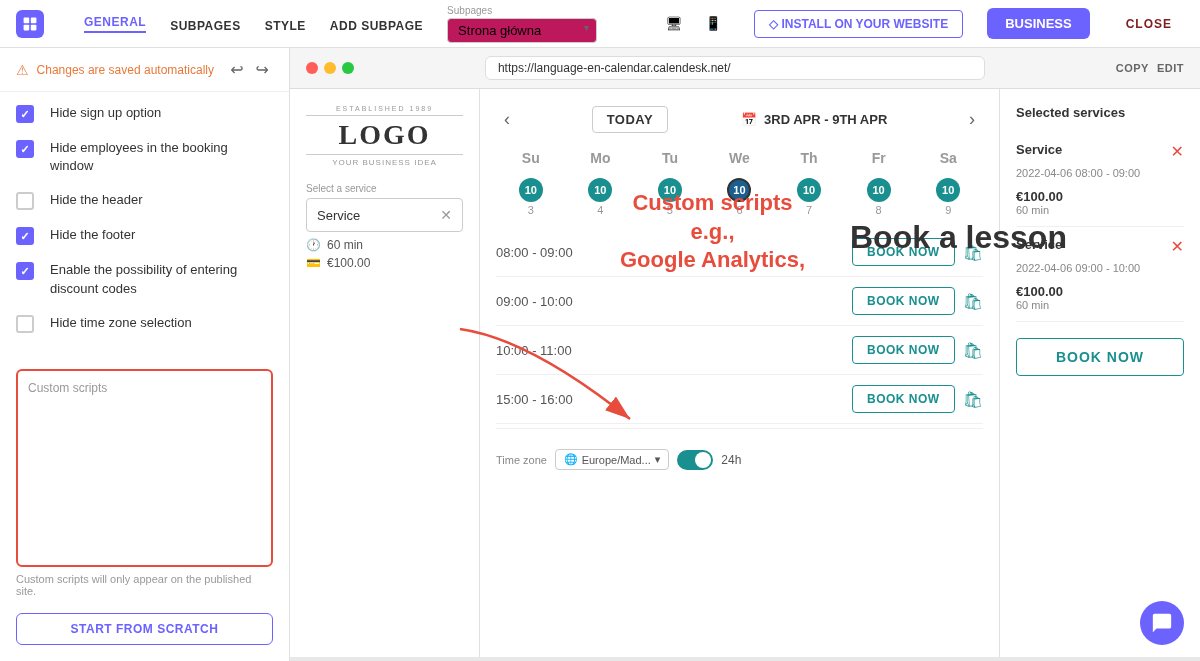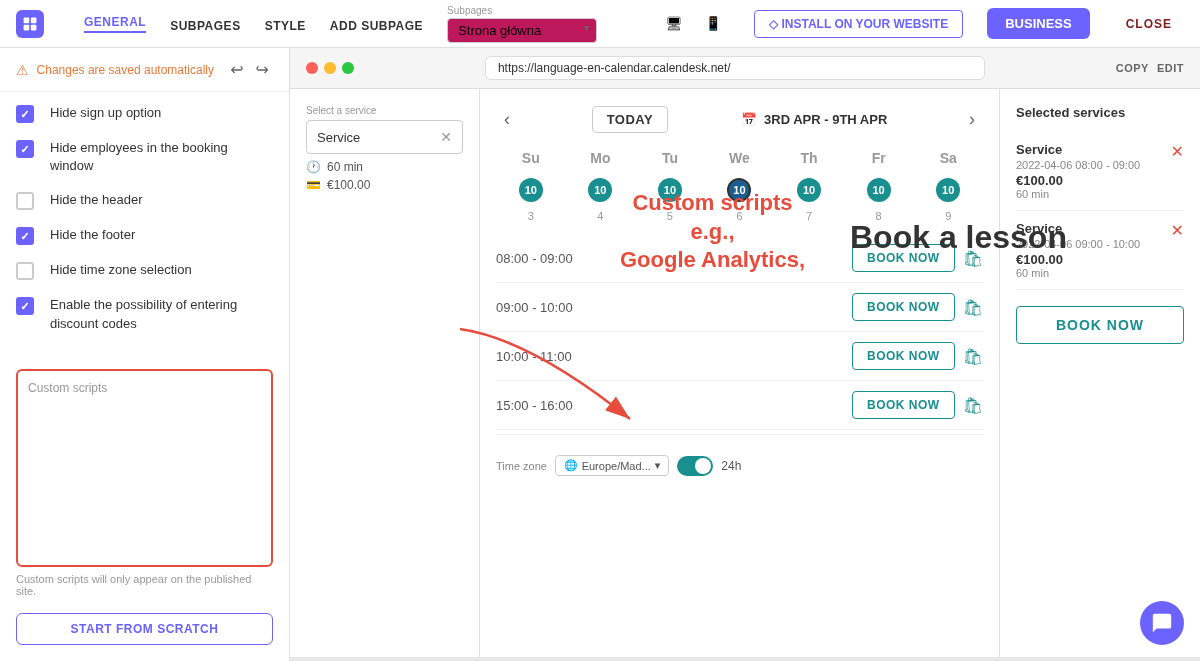--- a/index.html
+++ b/index.html
@@ -132,21 +132,21 @@
     .calendar-nav { display: flex; align-items: center; justify-content: space-between; margin-bottom: 12px; }
     .cal-arrow { background: none; border: none; cursor: pointer; font-size: 18px; color: #666; padding: 4px 8px; }
     .today-btn {
       border: 1px solid #ccc; background: #fff; border-radius: 4px;
       padding: 5px 14px; font-size: 13px; font-weight: 700; cursor: pointer; color: #333; letter-spacing: 0.5px;
     }
     .cal-date { display: flex; align-items: center; gap: 6px; font-size: 13px; font-weight: 600; color: #333; }
     .days-header { display: grid; grid-template-columns: repeat(7, 1fr); text-align: center; margin-bottom: 8px; }
     .day-name { font-size: 14px; color: #999; font-weight: 600; padding: 4px 0; }
     .days-row { display: grid; grid-template-columns: repeat(7, 1fr); text-align: center; margin-bottom: 12px; }
-    .day-cell { display: flex; flex-direction: column; align-items: center; gap: 8px; }
+    .day-cell { display: flex; flex-direction: column; align-items: center; gap: 2px; }
     .day-badge {
       background: #1a8f8f; color: #fff; border-radius: 50%; width: 24px; height: 24px;
       font-size: 11px; display: flex; align-items: center; justify-content: center; font-weight: 600;
     }
     .day-badge.active { background: #1a5f8f; border: 2px solid #333; }
     .day-num { font-size: 11px; color: #999; }
 
     .time-slot { display: flex; align-items: center; justify-content: space-between; padding: 10px 0; border-bottom: 1px solid #f0f0f0; }
     .time-label { font-size: 13px; color: #555; }
     .book-now-btn {
@@ -165,21 +165,21 @@
       border-radius: 4px; padding: 3px 8px; font-size: 11px; cursor: pointer;
     }
     .toggle { width: 36px; height: 20px; background: #1a8f8f; border-radius: 10px; position: relative; cursor: pointer; }
     .toggle::after { content: ''; position: absolute; width: 16px; height: 16px; background: #fff; border-radius: 50%; top: 2px; right: 2px; }
 
     
     .selected-services { width: 200px; background: #fff; padding: 16px; overflow-y: auto; }
     .selected-title { font-size: 13px; font-weight: 600; color: #333; margin-bottom: 12px; }
     .selected-item { padding: 10px 0; border-bottom: 1px solid #f0f0f0; position: relative; }
     .selected-item-name { font-size: 13px; font-weight: 600; color: #333; }
-    .selected-item-date { font-size: 11px; color: #888; margin: 2px 0; }
+    .selected-item-date { font-size: 11px; color: #888; margin: 10px 0; }
     .selected-item-price { font-size: 13px; font-weight: 600; color: #333; }
     .selected-item-dur { font-size: 11px; color: #888; }
     .remove-btn { position: absolute; right: 0; top: 10px; background: none; border: none; color: #e74c3c; font-size: 16px; cursor: pointer; }
     .big-book-now {
       width: 100%; margin-top: 16px;
       background: #fff; border: 1.5px solid #1a8f8f; color: #1a8f8f;
       padding: 10px; border-radius: 4px; font-size: 14px; font-weight: 700;
       cursor: pointer; letter-spacing: 1px;
     }
 
@@ -252,26 +252,26 @@
       </div>
       <div class="option-item">
         <div class="checkbox"></div>
         <span class="option-label">Hide the header</span>
       </div>
       <div class="option-item">
         <div class="checkbox checked"></div>
         <span class="option-label">Hide the footer</span>
       </div>
       <div class="option-item">
+        <div class="checkbox checked"></div>
+        <span class="option-label">Enable the possibility of entering discount codes</span>
+      </div>
+      <div class="option-item">
         <div class="checkbox"></div>
         <span class="option-label">Hide time zone selection</span>
-      </div>
-      <div class="option-item">
-        <div class="checkbox checked"></div>
-        <span class="option-label">Enable the possibility of entering discount codes</span>
       </div>
     </div>
 
     <div class="custom-scripts-box">
       <div class="custom-scripts-label">Custom scripts</div>
       <textarea class="custom-scripts-textarea" style=""></textarea>
     </div>
     <p class="scripts-note">Custom scripts will only appear on the published site.</p>
     <button class="start-from-scratch-btn">START FROM SCRATCH</button>
   </div>
@@ -308,20 +308,27 @@
       <svg class="arrow-svg" style="position:absolute;top:230px;left:160px;z-index:20;pointer-events:none;" width="250" height="120" viewBox="0 0 250 120">
         <defs>
             <marker id="arrowhead" markerWidth="10" markerHeight="7" refX="10" refY="3.5" orient="auto">
               <polygon points="0 0, 10 3.5, 0 7" fill="#e74c3c"></polygon>
             </marker>
           </defs>
         <path d="M 10 10 Q 80 20 180 100" stroke="#e74c3c" stroke-width="2.5" fill="none" marker-end="url(#arrowhead)"></path>
       </svg>
 
       <div class="booking-left">
+        <div class="logo-area">
+          <div class="logo-established">ESTABLISHED 1989</div>
+          <hr class="logo-line">
+          <div class="logo-text">LOGO</div>
+          <hr class="logo-line">
+          <div class="logo-subtitle">YOUR BUSINESS IDEA</div>
+        </div>
 
         <div class="service-select-area">
           <div class="service-select-label">Select a service</div>
           <div class="service-select-input">
             <span>Service</span>
             <span class="clear-icon">✕</span>
           </div>
           <div class="service-meta">
             <span>🕐</span>
             <span>60 min</span>

